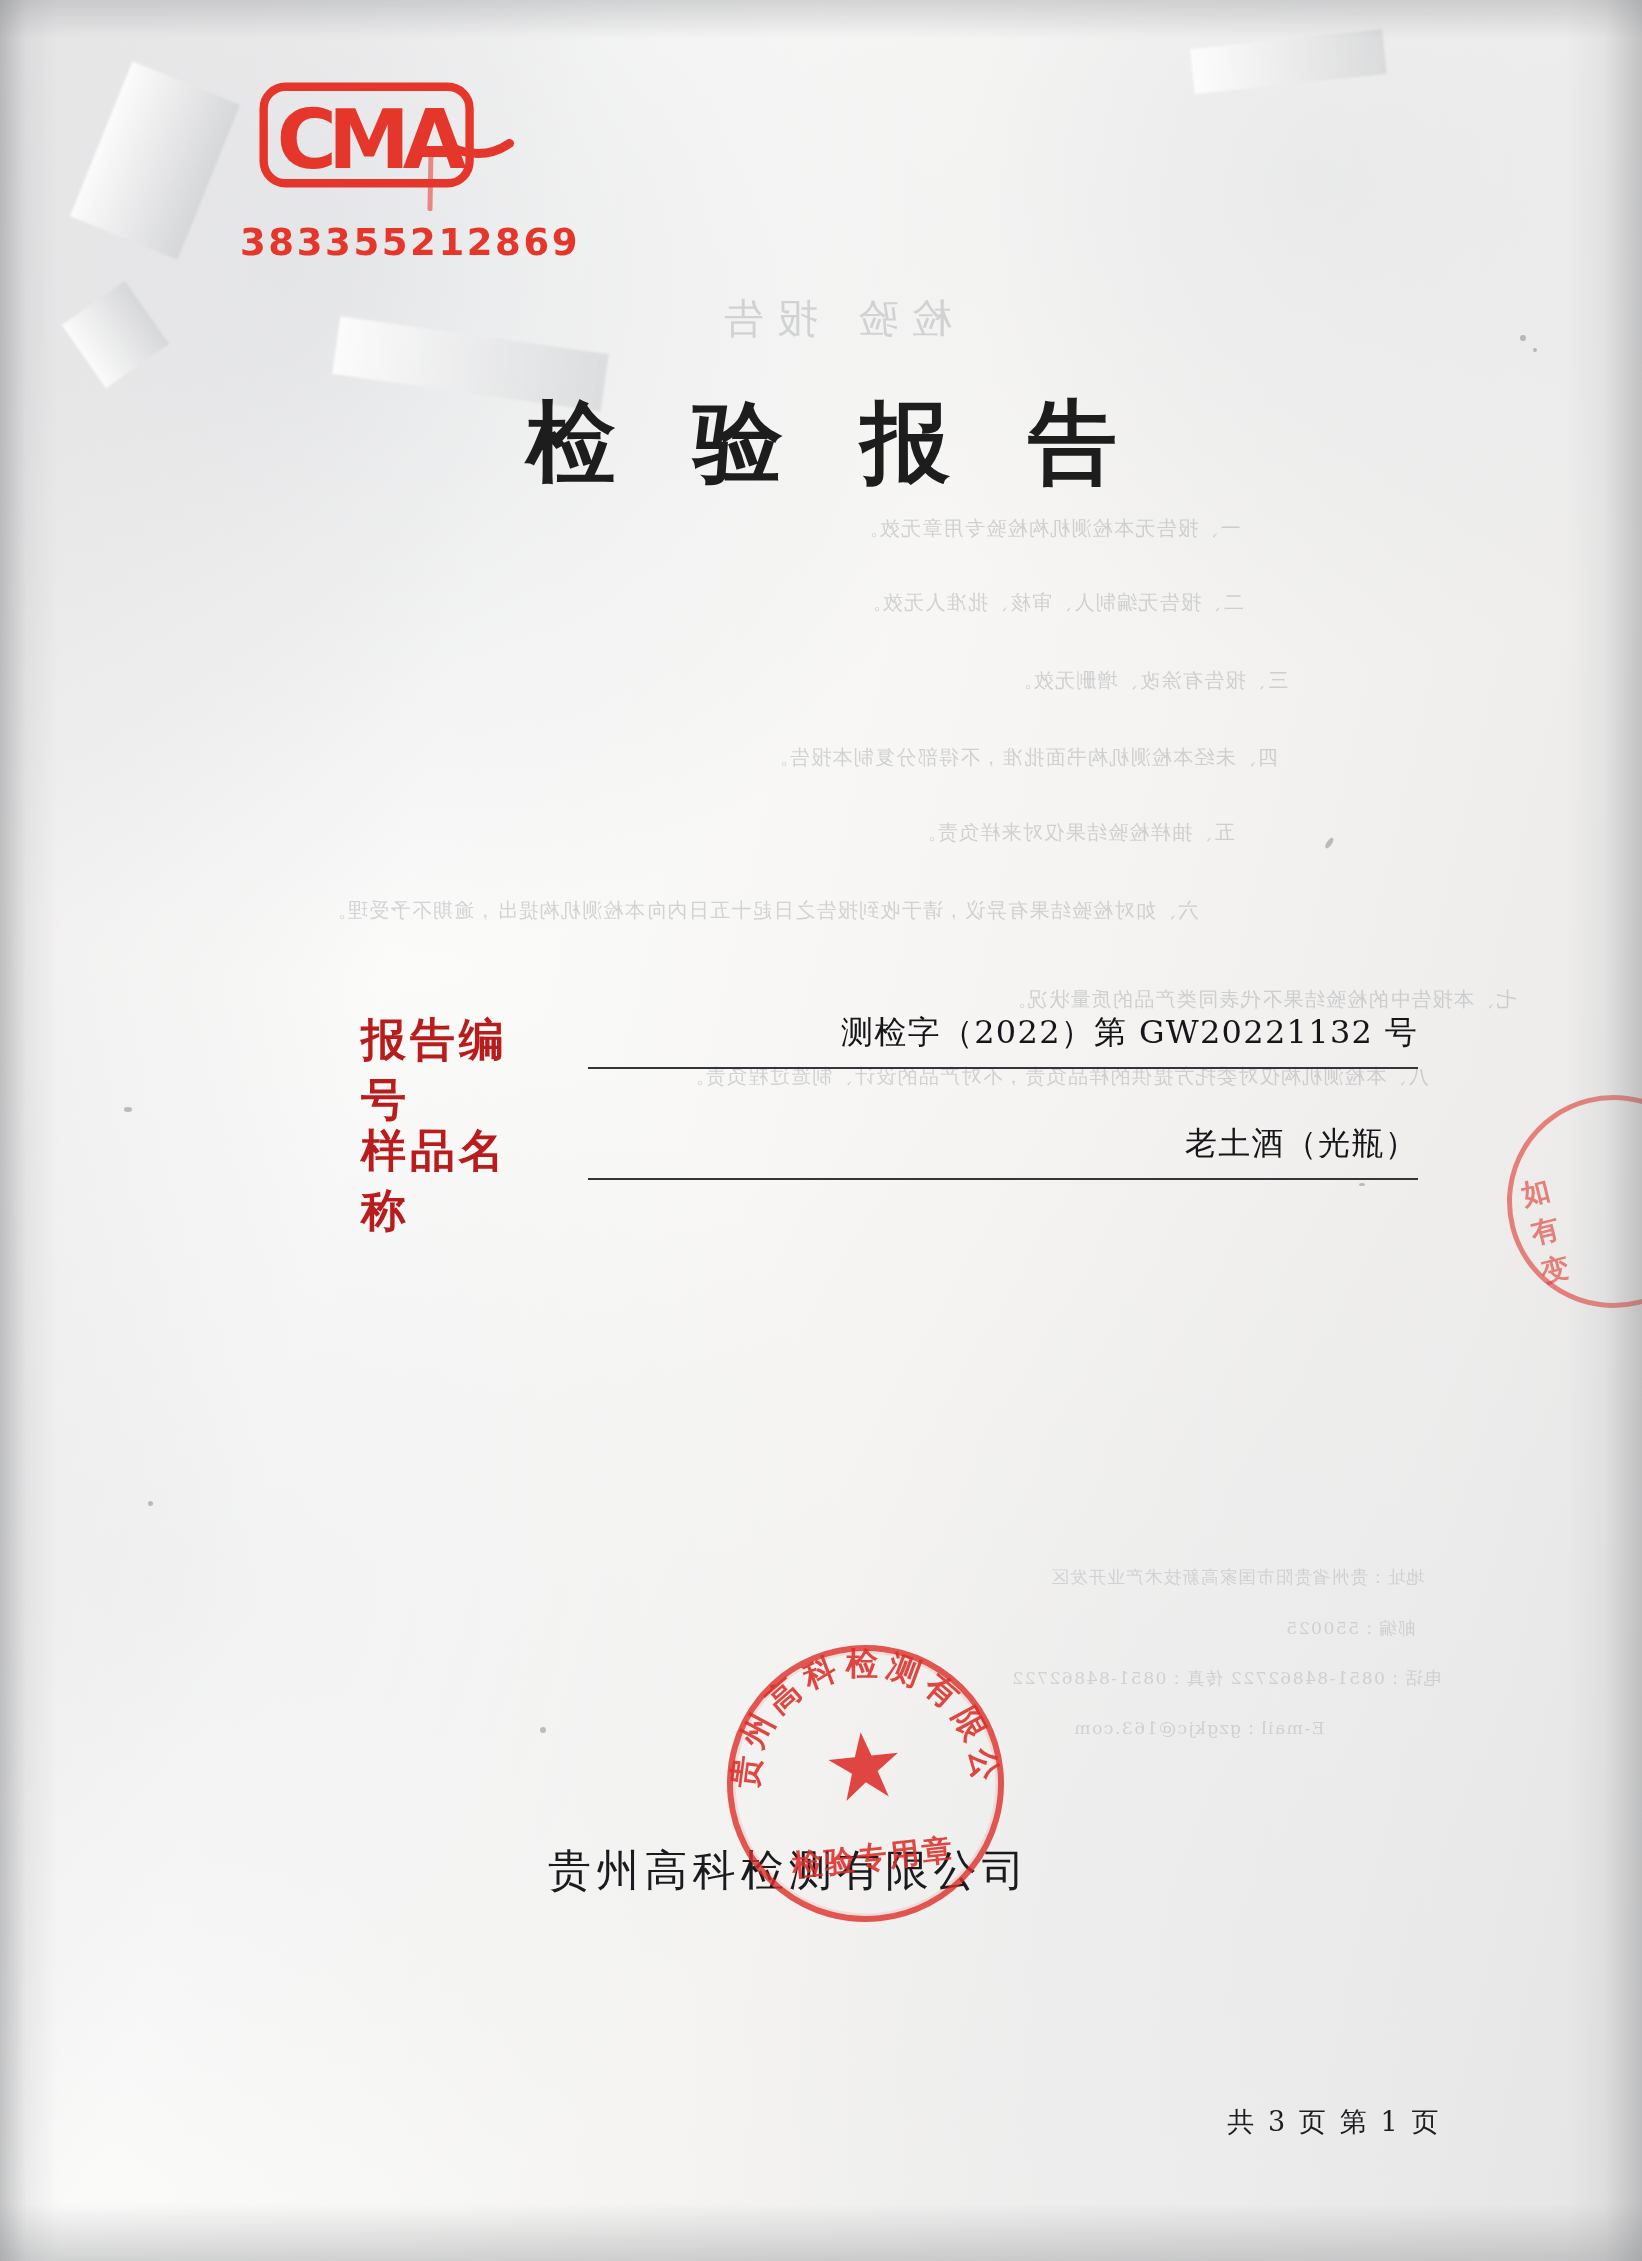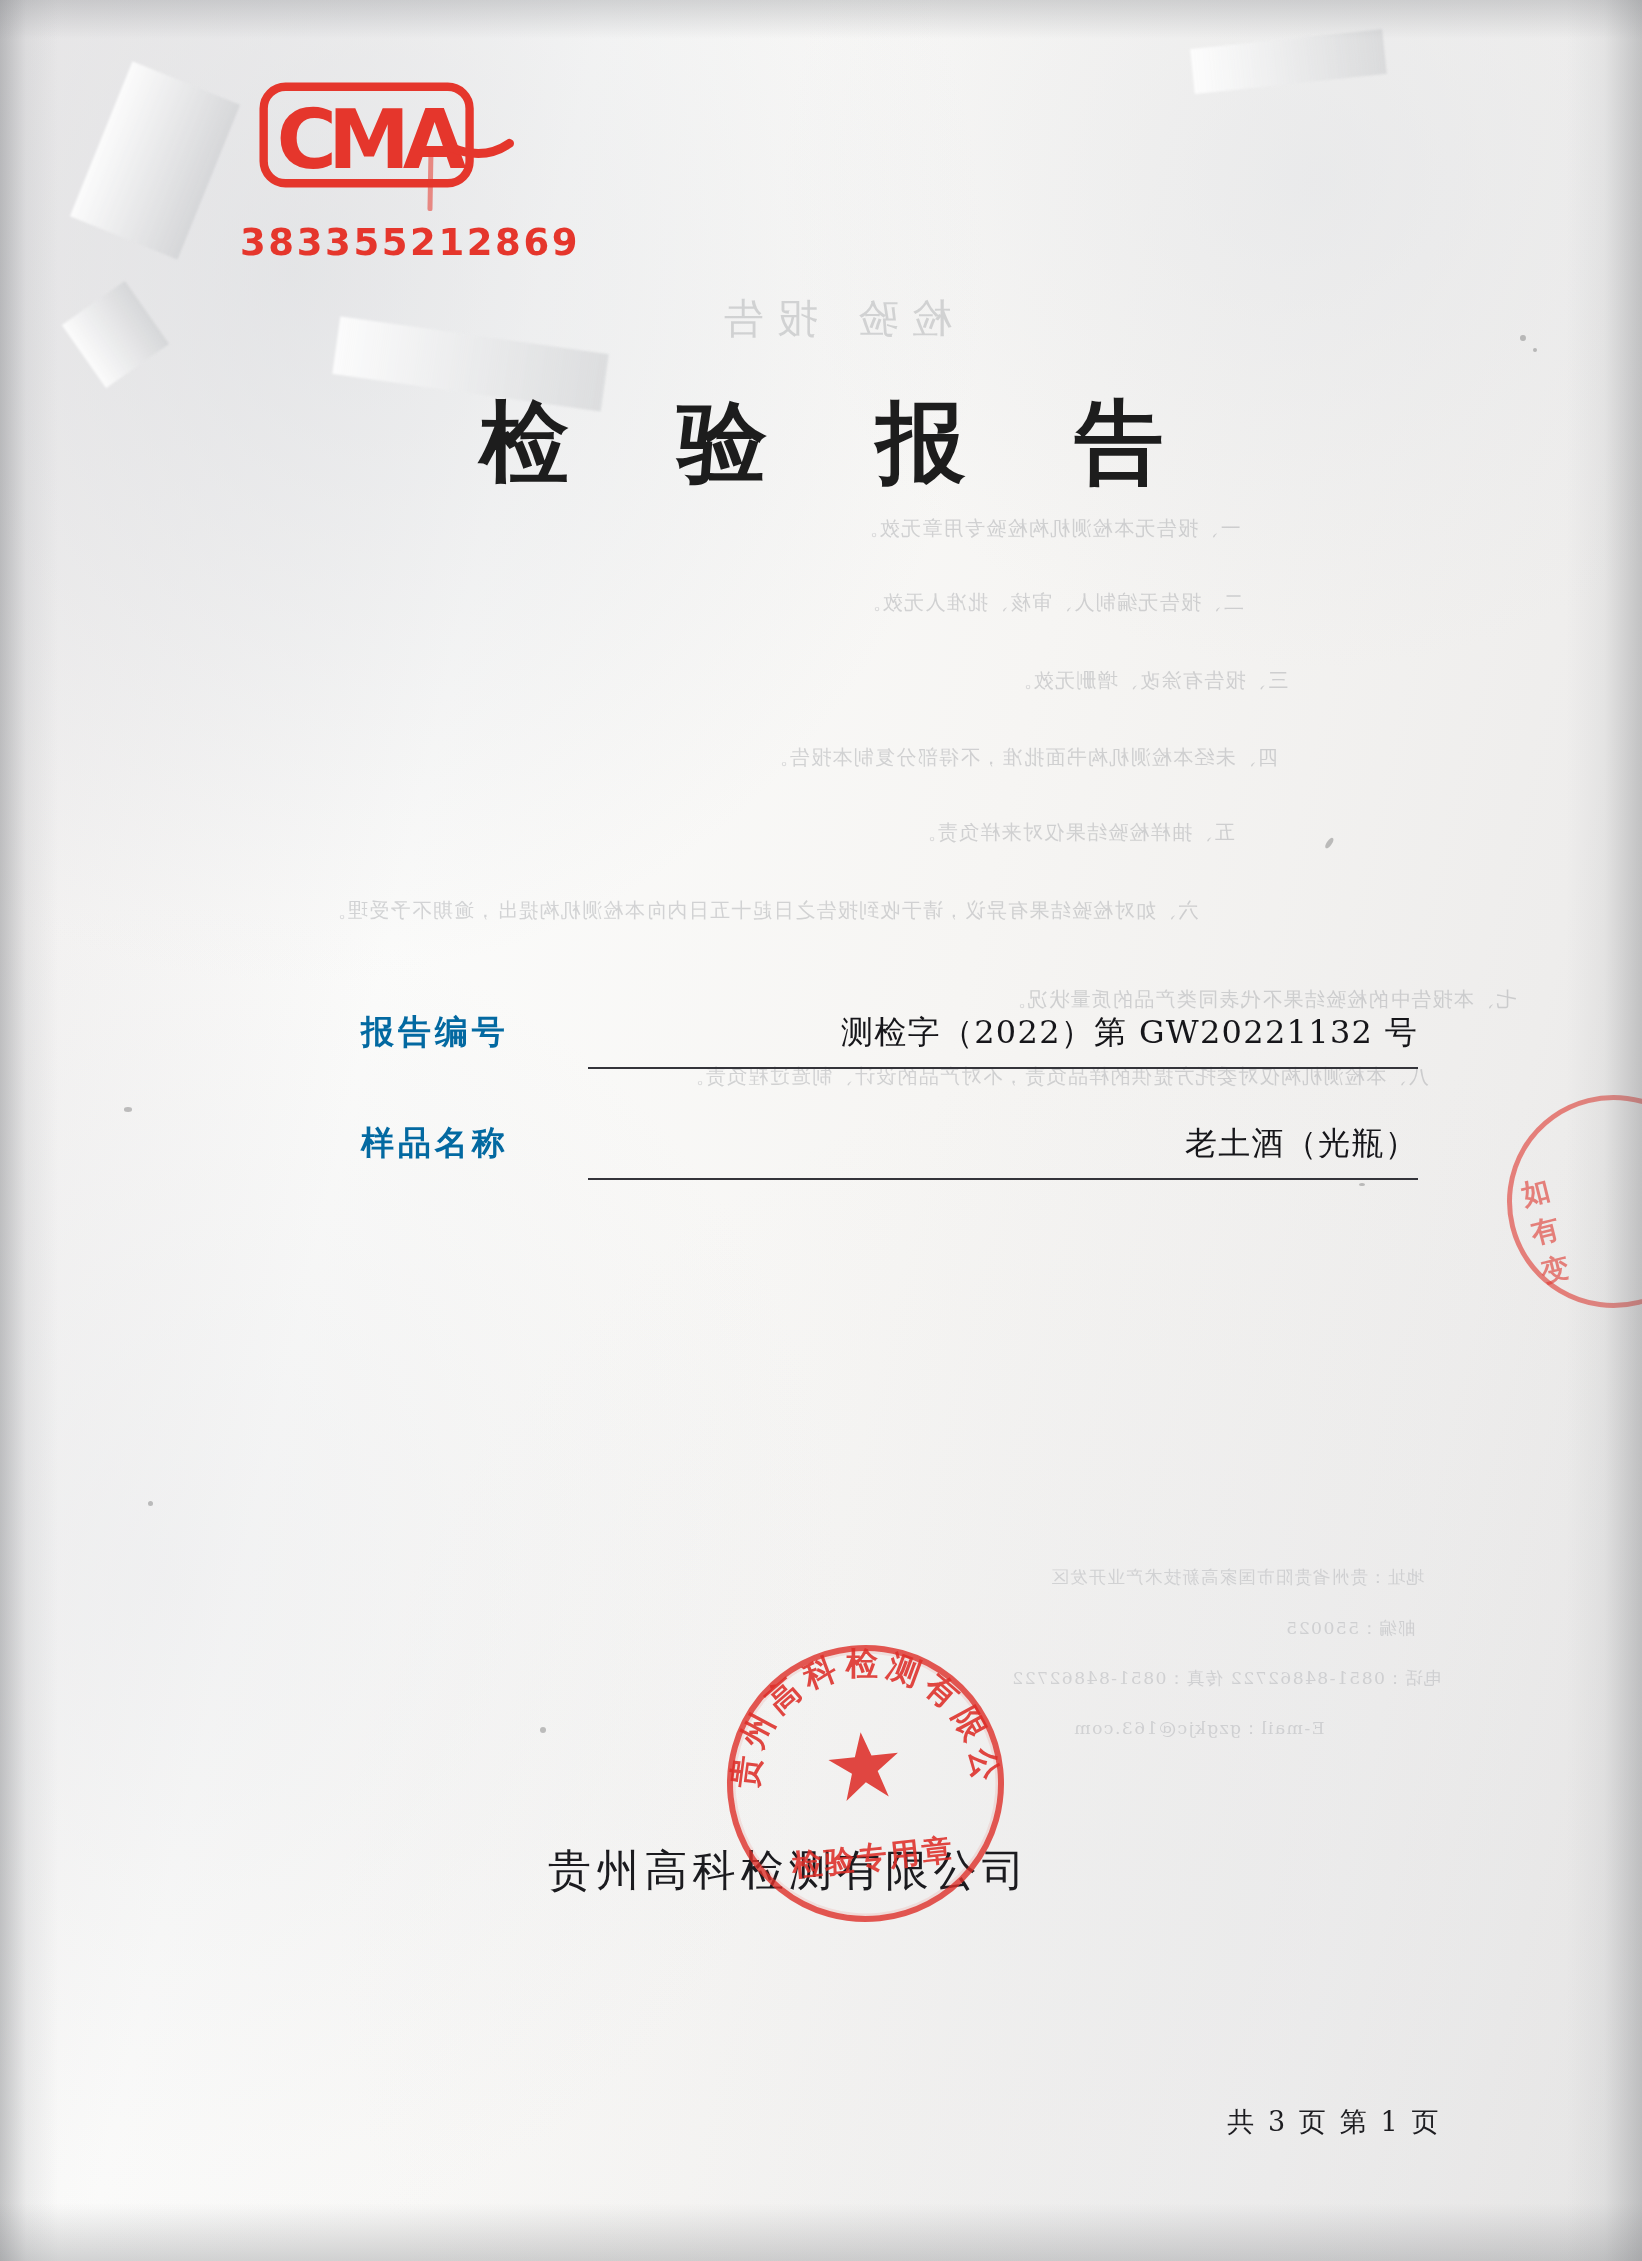--- a/index.html
+++ b/index.html
@@ -82,21 +82,21 @@
     border-radius: 1.9px;
     transform: rotate(1deg);
   }
 
   
   .doc-title {
     position: absolute;
     left: 0; top: 383px;
     width: 1643px;
     text-align: center;
-    font-family: Liberation Mono, monospace;
+    font-family: Liberation Serif, serif;
     font-weight: bold;
     font-size: 89px;
     letter-spacing: 28px;
     color: #1d1d1d;
     text-indent: 28px;
   }
   .ghost-title {
     position: absolute;
     left: 709px; top: 291px;
     font-family: "DejaVu Serif", serif;
@@ -129,23 +129,23 @@
     position: relative;
     height: 111px;
   }
   .field-label {
     position: absolute;
     left: 0;
     top: 18px;
     width: 193px;
     font-family: "DejaVu Serif", serif;
     font-weight: bold;
-    font-size: 33px;
+    font-size: 45px;
     letter-spacing: 3.9px;
-    color: #0369a1;
+    color: #b91c1c;
   }
   .field-line {
     position: absolute;
     left: 227px;
     top: 75px;
     width: 830px;
     height: 1.9px;
     background: #34343a;
   }
   .field-value {

